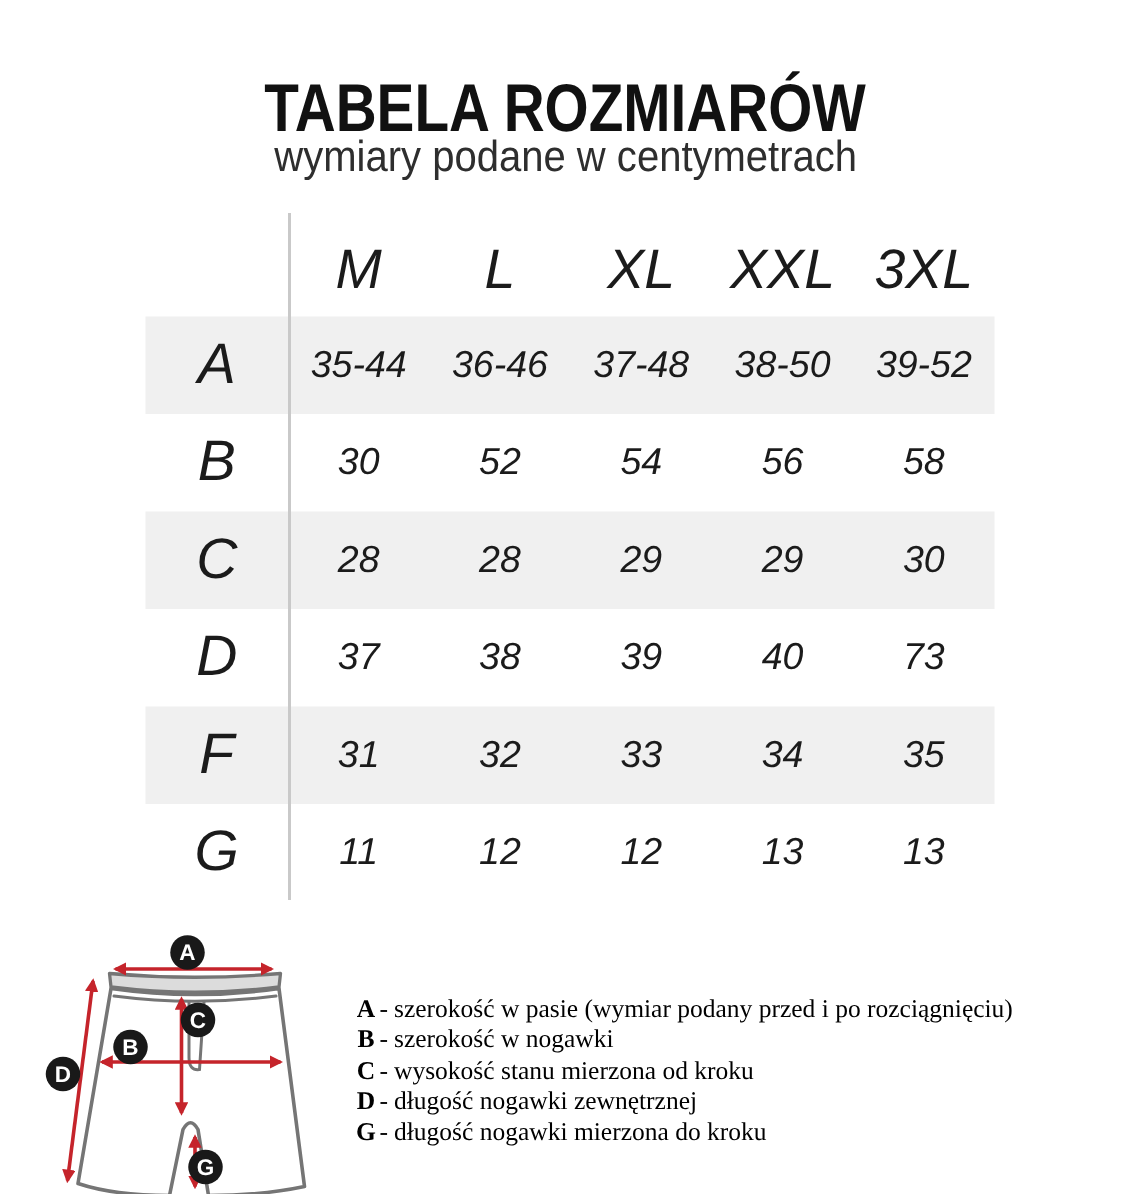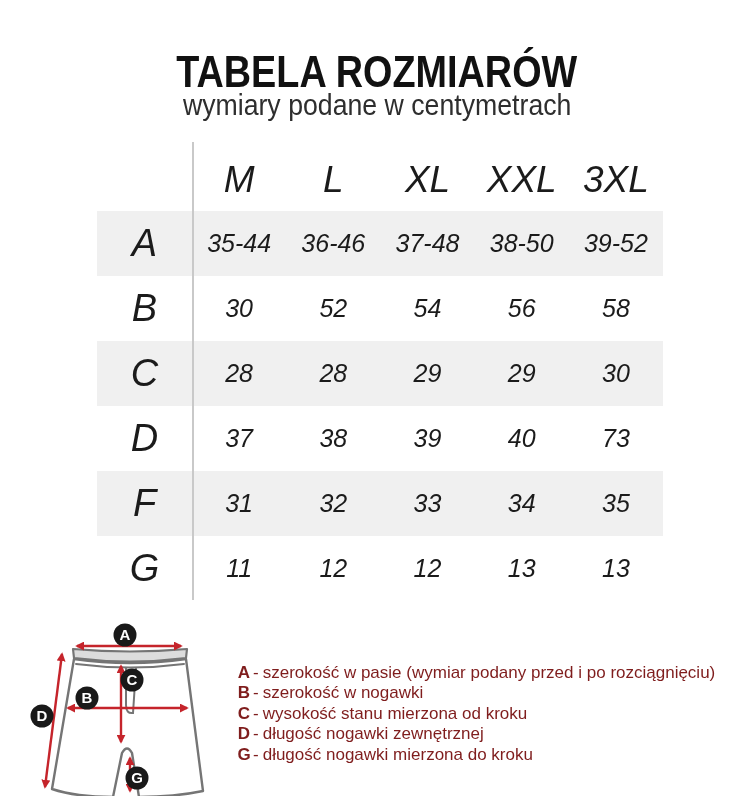--- a/index.html
+++ b/index.html
@@ -43,21 +43,21 @@
   .ahead   { fill:var(--arrow-red,#c5242b); }
   .marker-circle { fill:var(--marker-black,#191919); }
   .marker-letter {
     fill:#ffffff; font-family:"Liberation Sans",sans-serif;
     font-size:15px; font-weight:700; text-anchor:middle;
   }
 
   
   .legend {
     position:absolute; left:237px; top:623px;
-    font-size:17px; line-height:20.4px; color:#7f1d1d;
+    font-size:17px; line-height:20.4px; color:#000000;font-family:Liberation Serif, serif;
   }
   .legend-item { white-space:nowrap; }
   .lkey { font-weight:700; display:inline-block; min-width:14px; text-align:center; }
   .lsep { margin:0 4px 0 2px; }
 </style>
 </head>
 <body>
 
 <div class="page">
 

